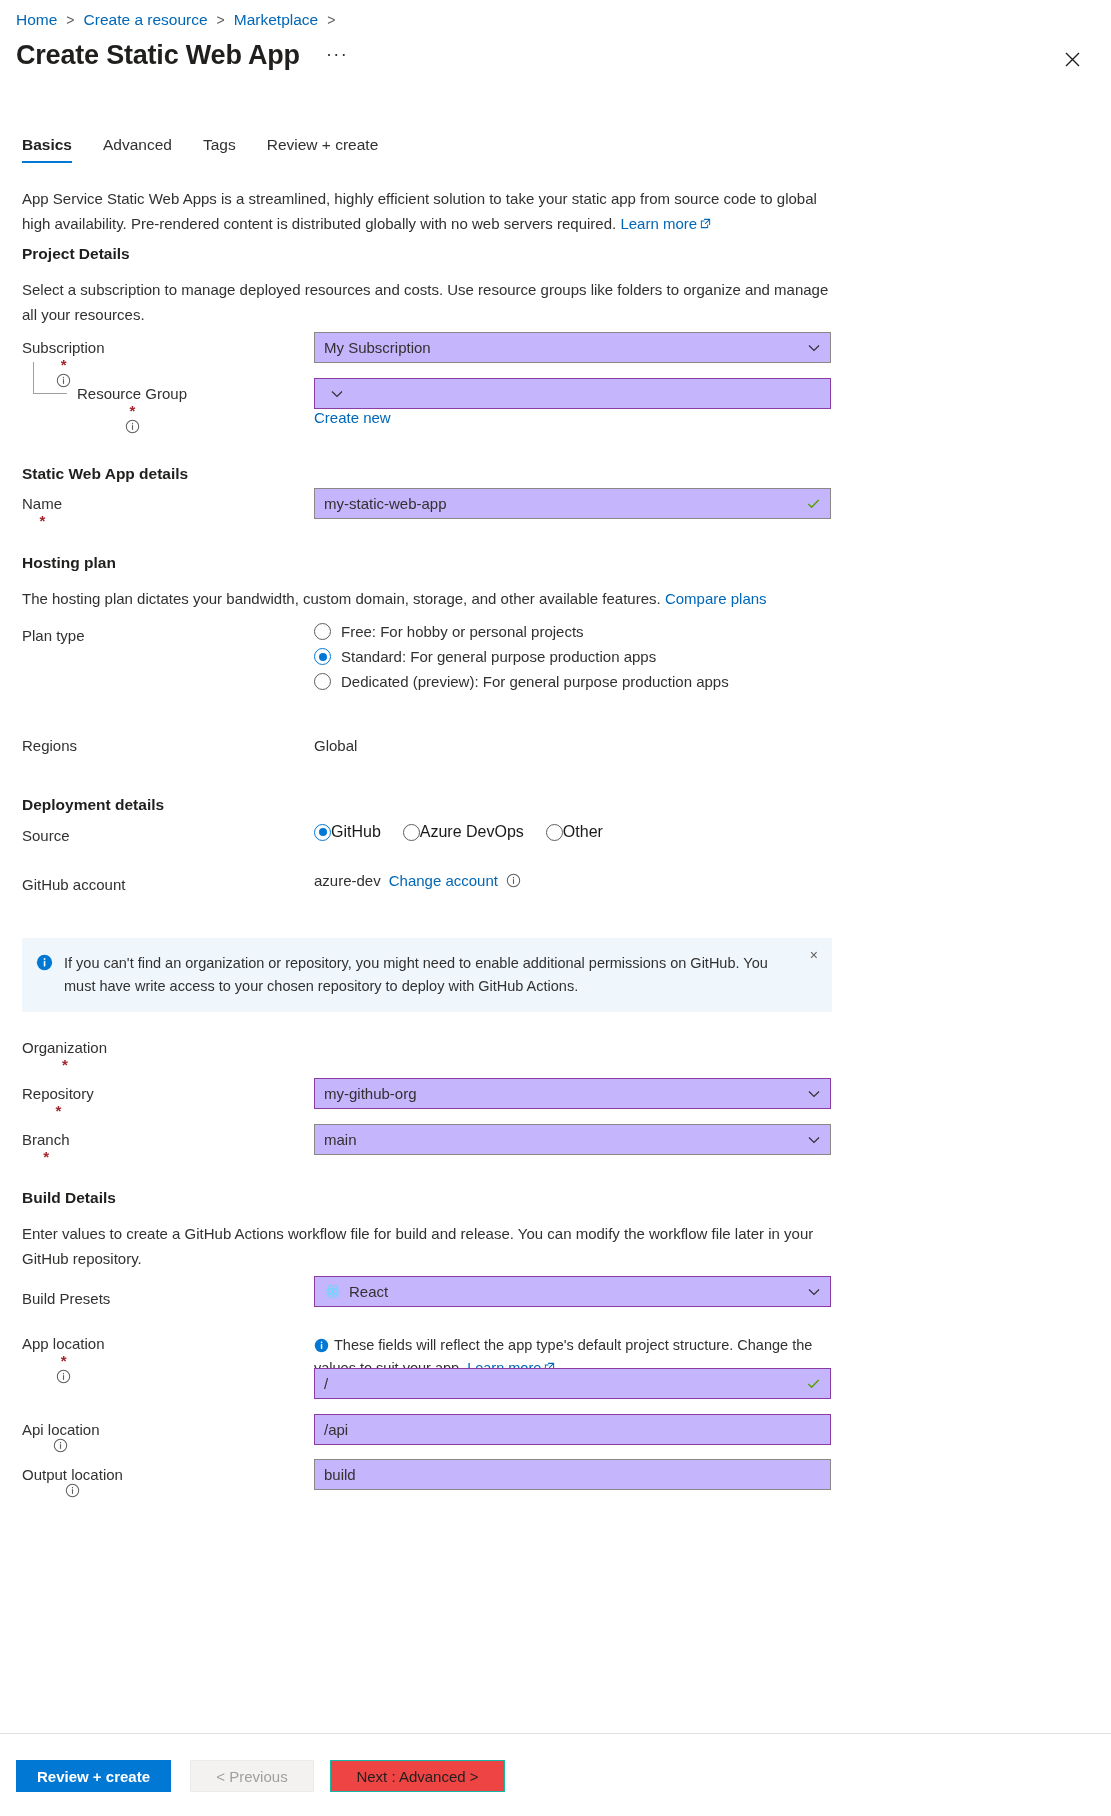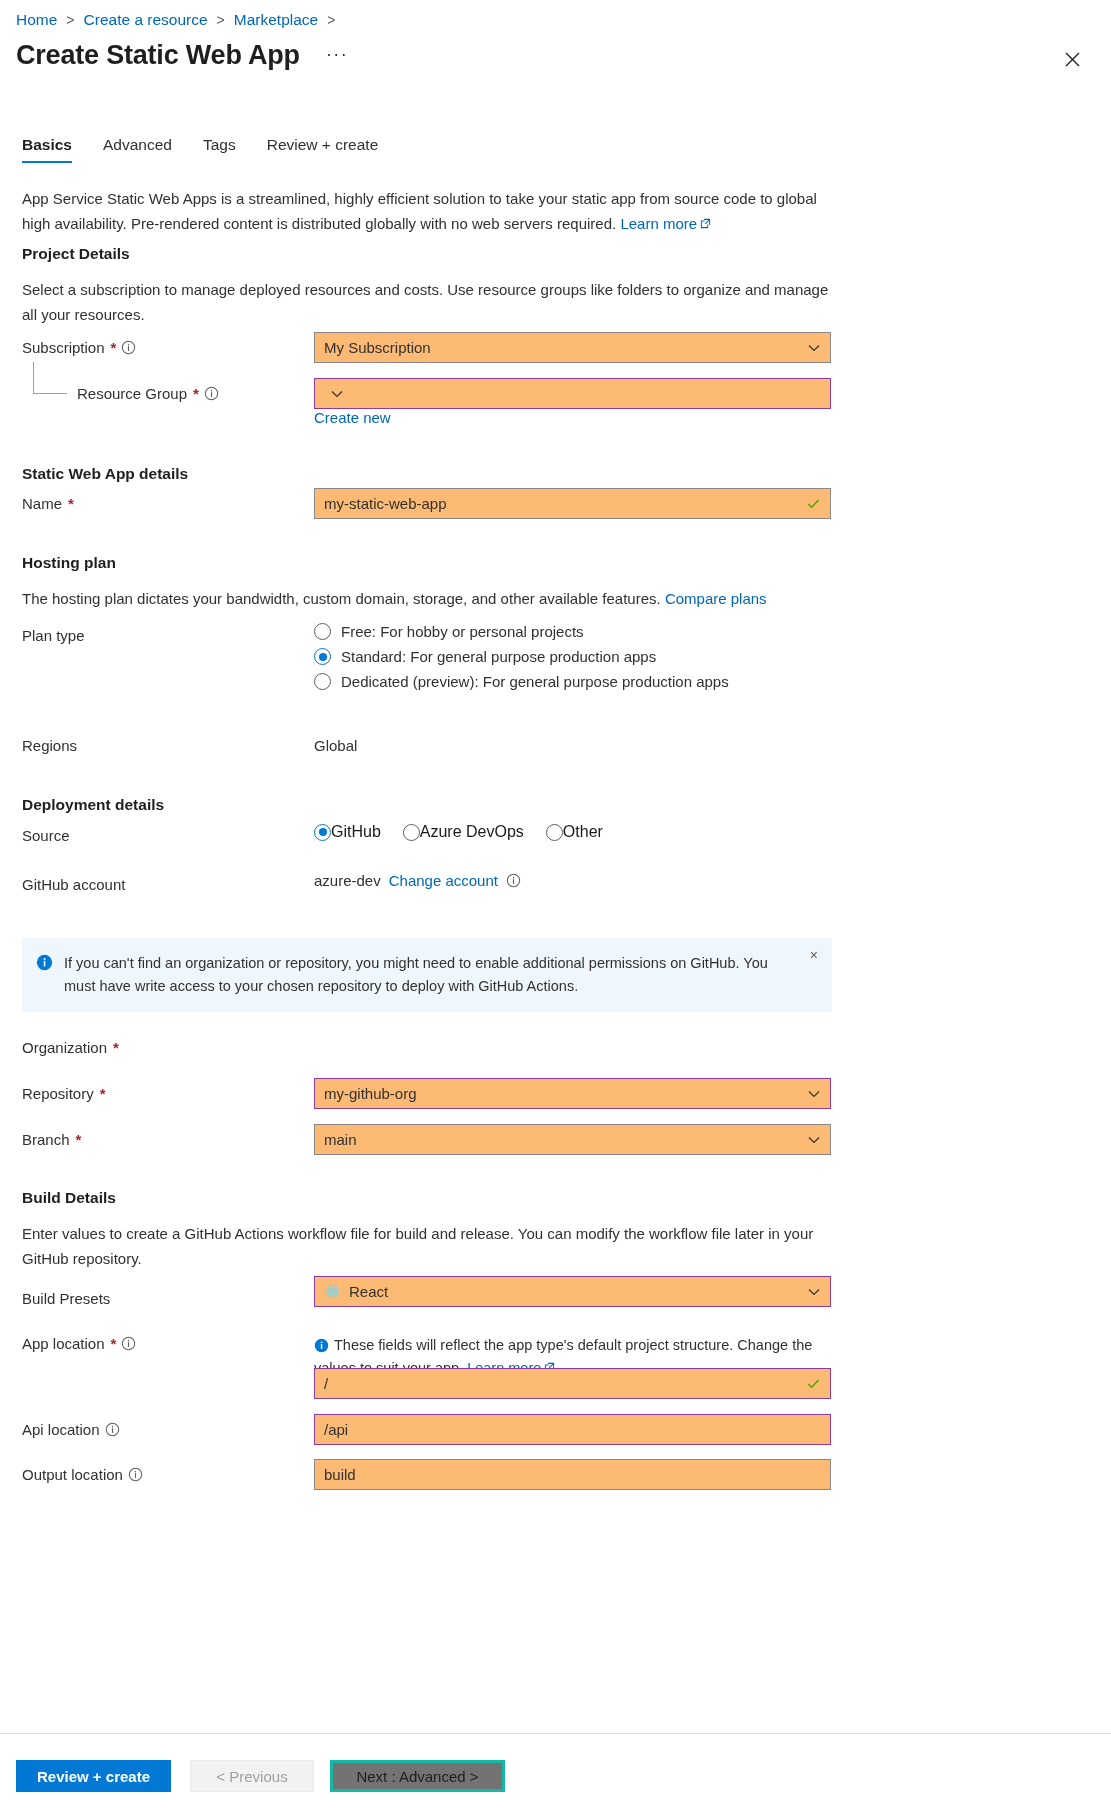--- a/index.html
+++ b/index.html
@@ -58,30 +58,31 @@
   .ext-ico { display:inline-block; width:11px; height:11px; margin-left:3px; vertical-align:0px; }
 
   .sect-head {
     position:absolute; left:22px; font-size:15.5px; font-weight:700; color:#201f1e;
   }
   .sect-desc {
     position:absolute; left:22px; font-size:15px; line-height:25px; color:#323130;
   }
 
   .row-label {
-    position:absolute; font-size:15px; color:#323130; display:flex; align-items:center; gap:5px;
+    position:absolute; font-size:15px; color:#323130; display:flex; align-items:center; 
     white-space:nowrap;
+    flex-direction:column;
   }
   .req { color:#a4262c; font-weight:600; margin-left:1px; }
   .info-ico { display:inline-block; width:15px; height:15px; cursor:pointer; }
 
   
   .ctrl {
     position:absolute; left:314px; width:517px; height:31px;
-    border:1px solid #8a8886; background:#fdba74;
+    border:1px solid #8a8886; background:#c4b5fd;
     display:flex; align-items:center; padding:0 9px;
     font-size:15px; color:#323130;
   }
   .ctrl.focusborder { border-color:#8a3ca3; }
   .ctrl .val { flex:1; overflow:hidden; white-space:nowrap; text-overflow:ellipsis; }
   .chev { width:14px; height:14px; flex:0 0 auto; margin-left:6px; }
   .okcheck { width:15px; height:15px; flex:0 0 auto; margin-left:6px; }
 
   .sublink { position:absolute; left:314px; font-size:15px; }
 
@@ -130,21 +131,21 @@
     position:absolute; left:0; bottom:0; width:1111px; height:83px;
     background:#ffffff; border-top:1px solid #e1dfdd;
   }
   .btn {
     position:absolute; top:26px; height:32px;
     display:flex; align-items:center; justify-content:center;
     font-size:15px; cursor:pointer; padding:0 16px; white-space:nowrap;
   }
   .btn-primary { left:16px; background:#0078d4; color:#fff; font-weight:600; border:1px solid #0078d4; width:155px; }
   .btn-disabled { left:190px; background:#f3f2f1; color:#a19f9d; border:1px solid #edebe9; width:124px; }
-  .btn-default { left:330px; background:#737373; color:#201f1e; border:3px solid #14b8a6; width:175px; }
+  .btn-default { left:330px; background:#ef4444; color:#201f1e; border:1px solid #14b8a6; width:175px; }
 
   .react-ico { width:17px; height:17px; flex:0 0 auto; margin-right:8px; }
 </style>
 </head>
 <body>
 
 <div class="page">
 
   <div class="breadcrumb">
     <span class="crumb">Home</span>

